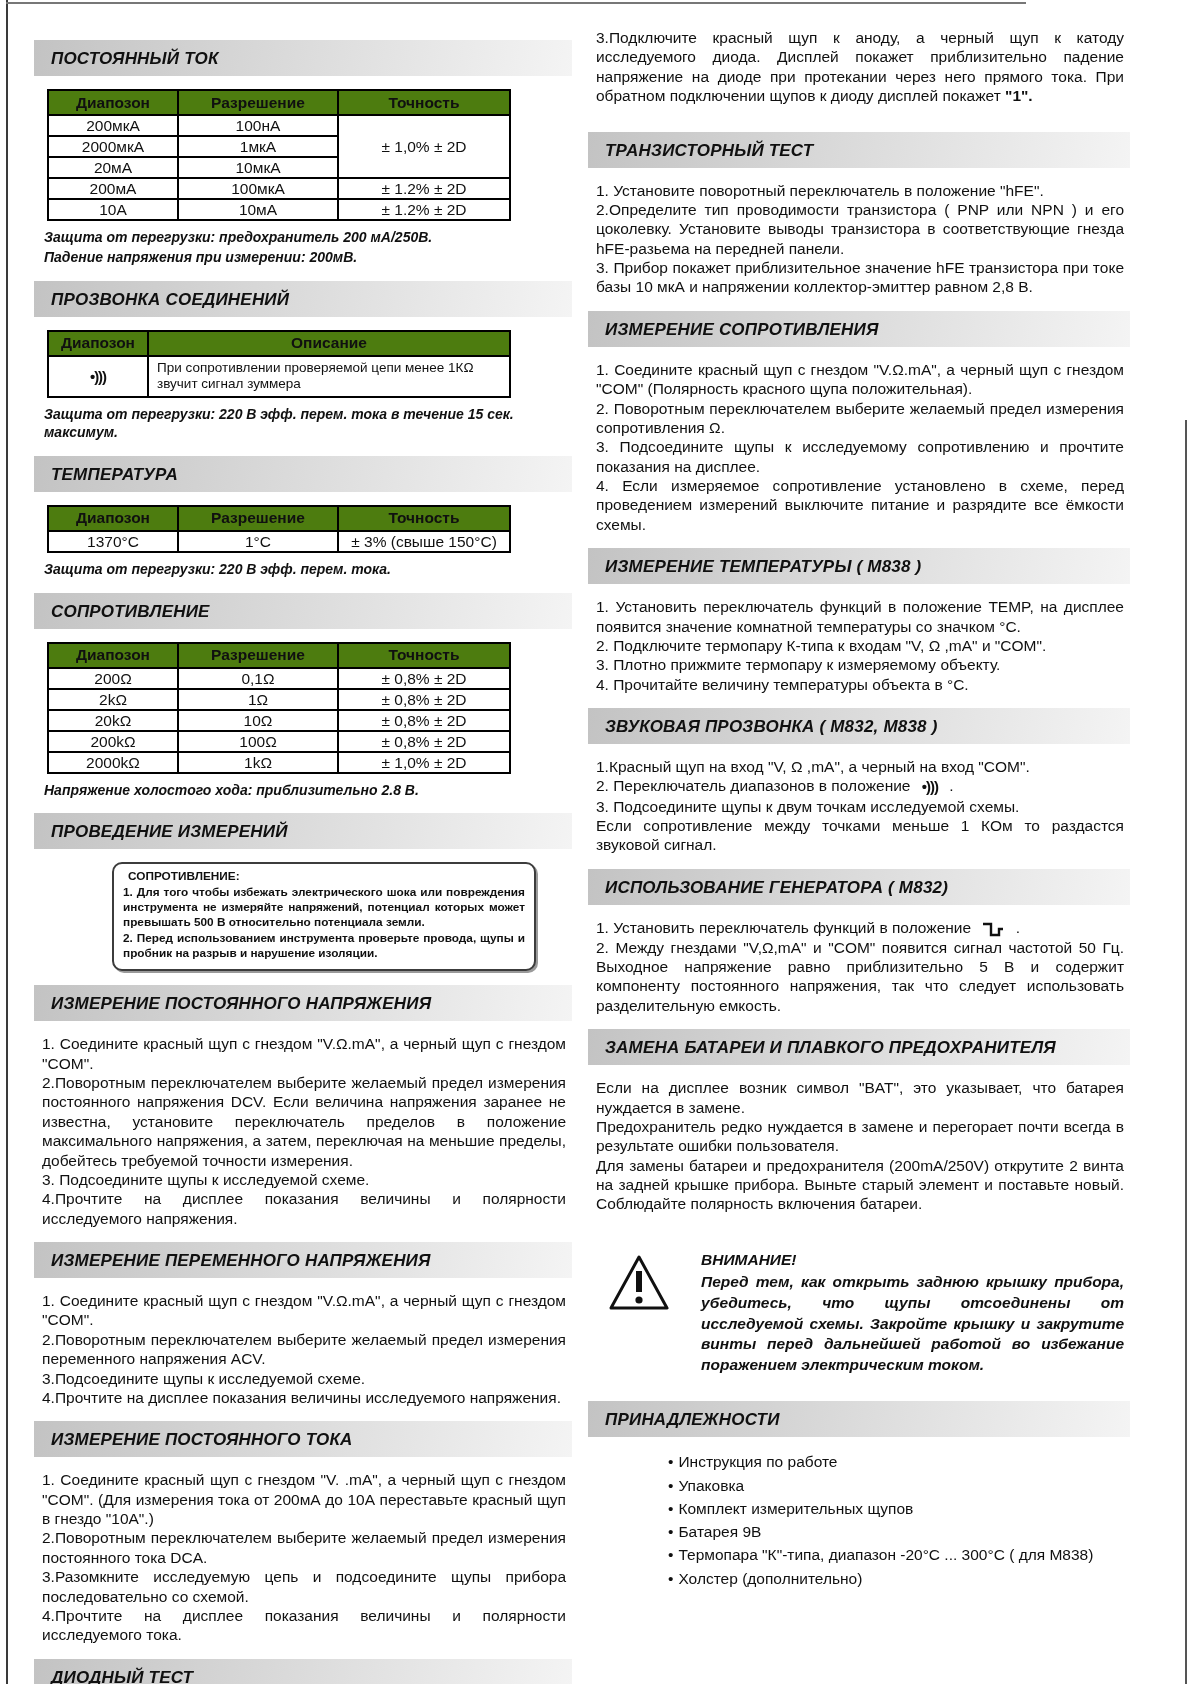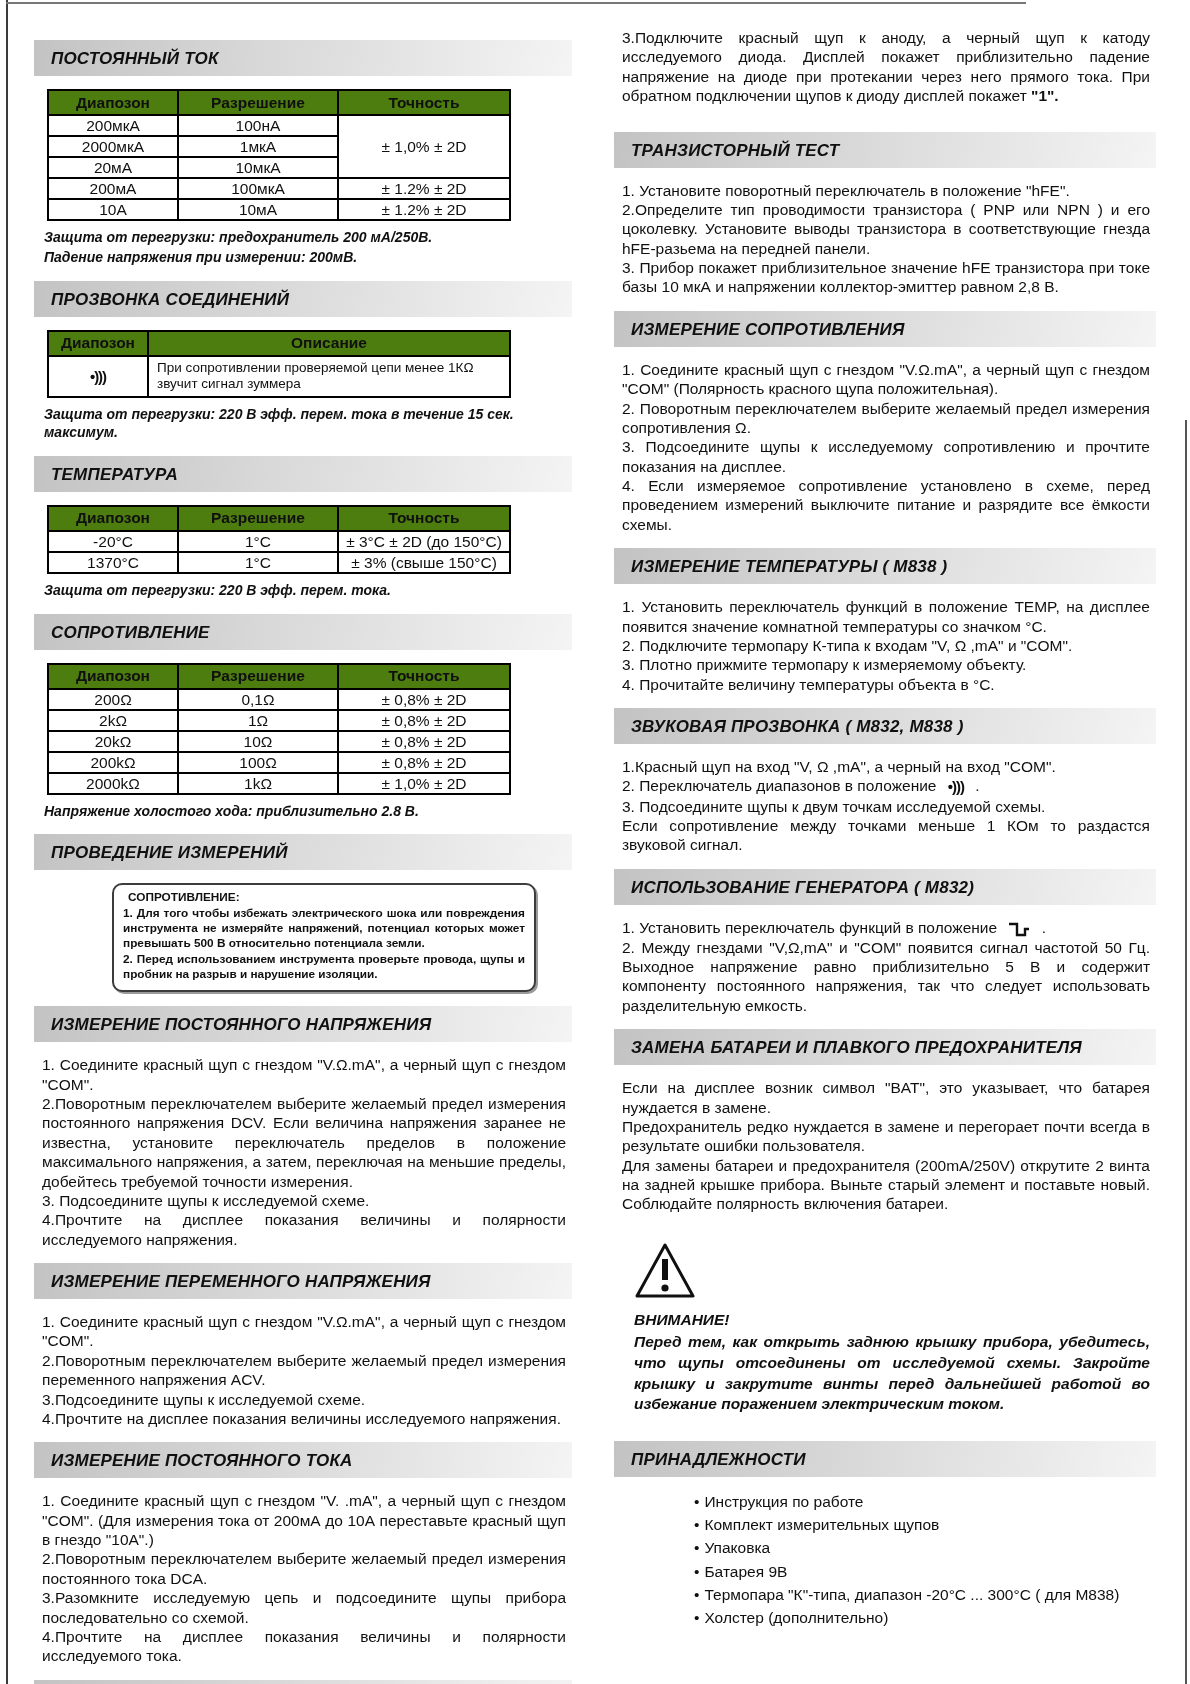--- a/index.html
+++ b/index.html
@@ -6,21 +6,21 @@
   body{
     width:1190px;height:1684px;position:relative;background:#ffffff;
     font-family:"Liberation Sans", sans-serif;color:#101010;overflow:hidden;
   }
   .scan-edge{position:absolute;background:#3a3a3a;}
   .edge-left{left:6px;top:0;width:2px;height:1684px;}
   .edge-right{left:1185px;top:420px;width:2px;height:1264px;background:#555;}
   .edge-top{left:6px;top:2px;width:1020px;height:2px;background:#777;}
   .col{position:absolute;top:28px;}
   .col-left{left:42px;width:524px;}
-  .col-right{left:622px;width:528px;}
+  .col-right{left:596px;width:528px;}
   .sec{margin-bottom:14px;}
   .hdr{
     background:linear-gradient(100deg,#c3c3c3 0%,#dedede 55%,#f4f4f4 100%);
     font-weight:bold;font-style:italic;font-size:17px;line-height:1;
     padding:10px 10px 9px 17px;margin:12px -6px 13px -8px;
     letter-spacing:.2px;
   }
   .jline{margin:0;text-align:justify;font-size:15.5px;line-height:1.25;}
   .note{font-weight:bold;font-style:italic;font-size:14px;line-height:1.27;margin:2px 0 0 2px;}
   table.spec{border-collapse:collapse;margin:1px 0 8px 5px;}
@@ -33,21 +33,21 @@
   .buzz{font-weight:bold;letter-spacing:-1px;font-size:15px;white-space:nowrap;}
   .warn-box{
     margin:6px 0 2px 70px;width:402px;border:2px solid #3c3c3c;border-radius:10px;
     padding:5px 9px 8px 9px;font-size:11.8px;font-weight:bold;line-height:1.3;
     box-shadow:2px 2px 0 #9a9a9a;background:#fff;
   }
   .warn-box .wt{margin:0 0 0 5px;}
   .warn-box p{margin:0;text-align:justify;}
   .bold-end{font-weight:bold;}
   .icon-inline{vertical-align:middle;margin:0 7px;}
-  .attention{display:flex;gap:6px;margin:24px 0 26px 12px;flex-direction:column;}
+  .attention{display:flex;gap:31px;margin:36px 0 26px 12px;}
   .attention .tri-wrap{flex:0 0 62px;padding-top:4px;}
   .att-txt{font-size:15.5px;font-weight:bold;font-style:italic;line-height:1.33;}
   .att-txt .att-title{margin:0 0 2px 0;}
   .att-txt p{margin:0;text-align:justify;}
   ul.acc{list-style:none;margin:2px 0 0 0;padding:0 0 0 72px;}
   ul.acc li{font-size:15.5px;line-height:1.5;}
   ul.acc .blt{margin-right:5px;}
 </style>
 </head>
 <body>
@@ -139,25 +139,20 @@
         </colgroup>
       <thead>
           <tr>
         <th>Диапозон</th>
         <th>Разрешение</th>
         <th>Точность</th>
       </tr>
         </thead>
       <tbody>
         <tr>
-          <td>-20°C</td>
-          <td>1°C</td>
-          <td>± 3°C ± 2D (до 150°C)</td>
-        </tr>
-        <tr>
           <td>1370°C</td>
           <td>1°C</td>
           <td>± 3% (свыше 150°C)</td>
         </tr>
       </tbody>
     </table>
     <p class="note">Защита от перегрузки: 220 В эфф. перем. тока.</p>
   </div>
 
   <div class="sec">
@@ -319,21 +314,21 @@
         <p class="att-title">ВНИМАНИЕ!</p>
         <p>Перед тем, как открыть заднюю крышку прибора, убедитесь, что щупы отсоединены от исследуемой схемы. Закройте крышку и закрутите винты перед дальнейшей работой во избежание поражением электрическим током.</p>
       </div>
     </div>
   </div>
 
   <div class="sec">
     <div class="hdr">ПРИНАДЛЕЖНОСТИ</div>
     <ul class="acc">
       <li><span class="blt">•</span><span>Инструкция по работе</span></li>
+      <li><span class="blt">•</span><span>Упаковка</span></li>
       <li><span class="blt">•</span><span>Комплект измерительных щупов</span></li>
-      <li><span class="blt">•</span><span>Упаковка</span></li>
       <li><span class="blt">•</span><span>Батарея 9В</span></li>
       <li><span class="blt">•</span><span>Термопара "К"-типа, диапазон -20°C ...  300°C ( для М838)</span></li>
       <li><span class="blt">•</span><span>Холстер (дополнительно)</span></li>
     </ul>
   </div>
 
 </div>
 
 </body></html>

